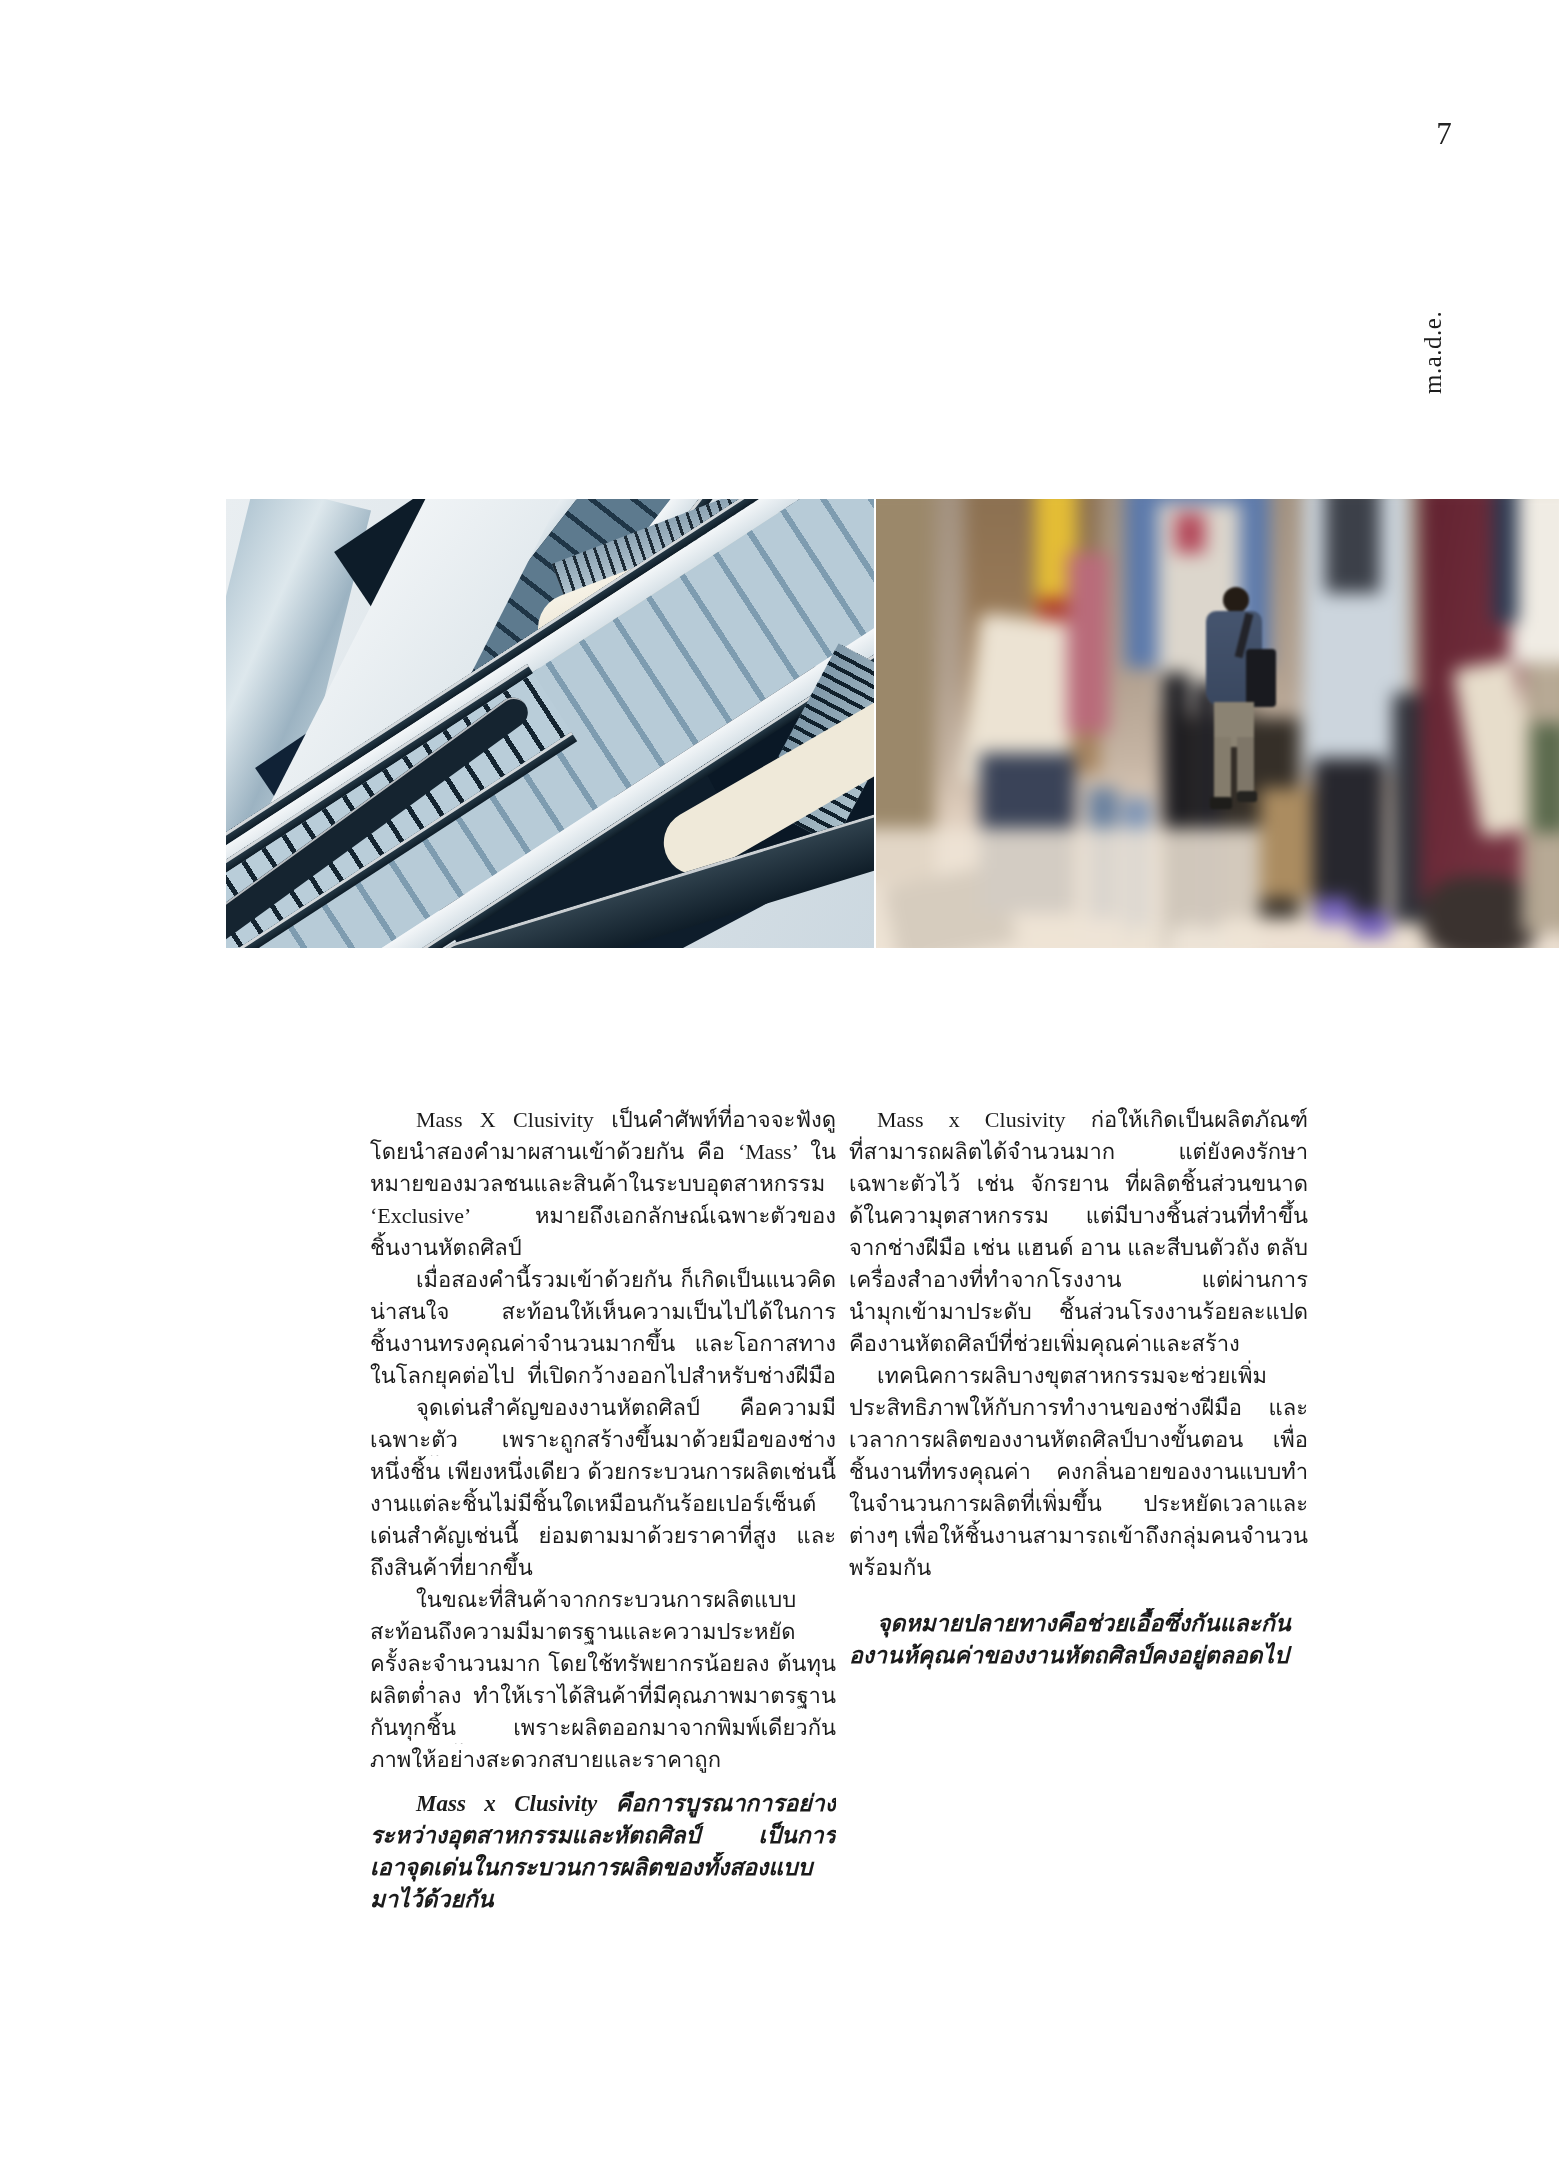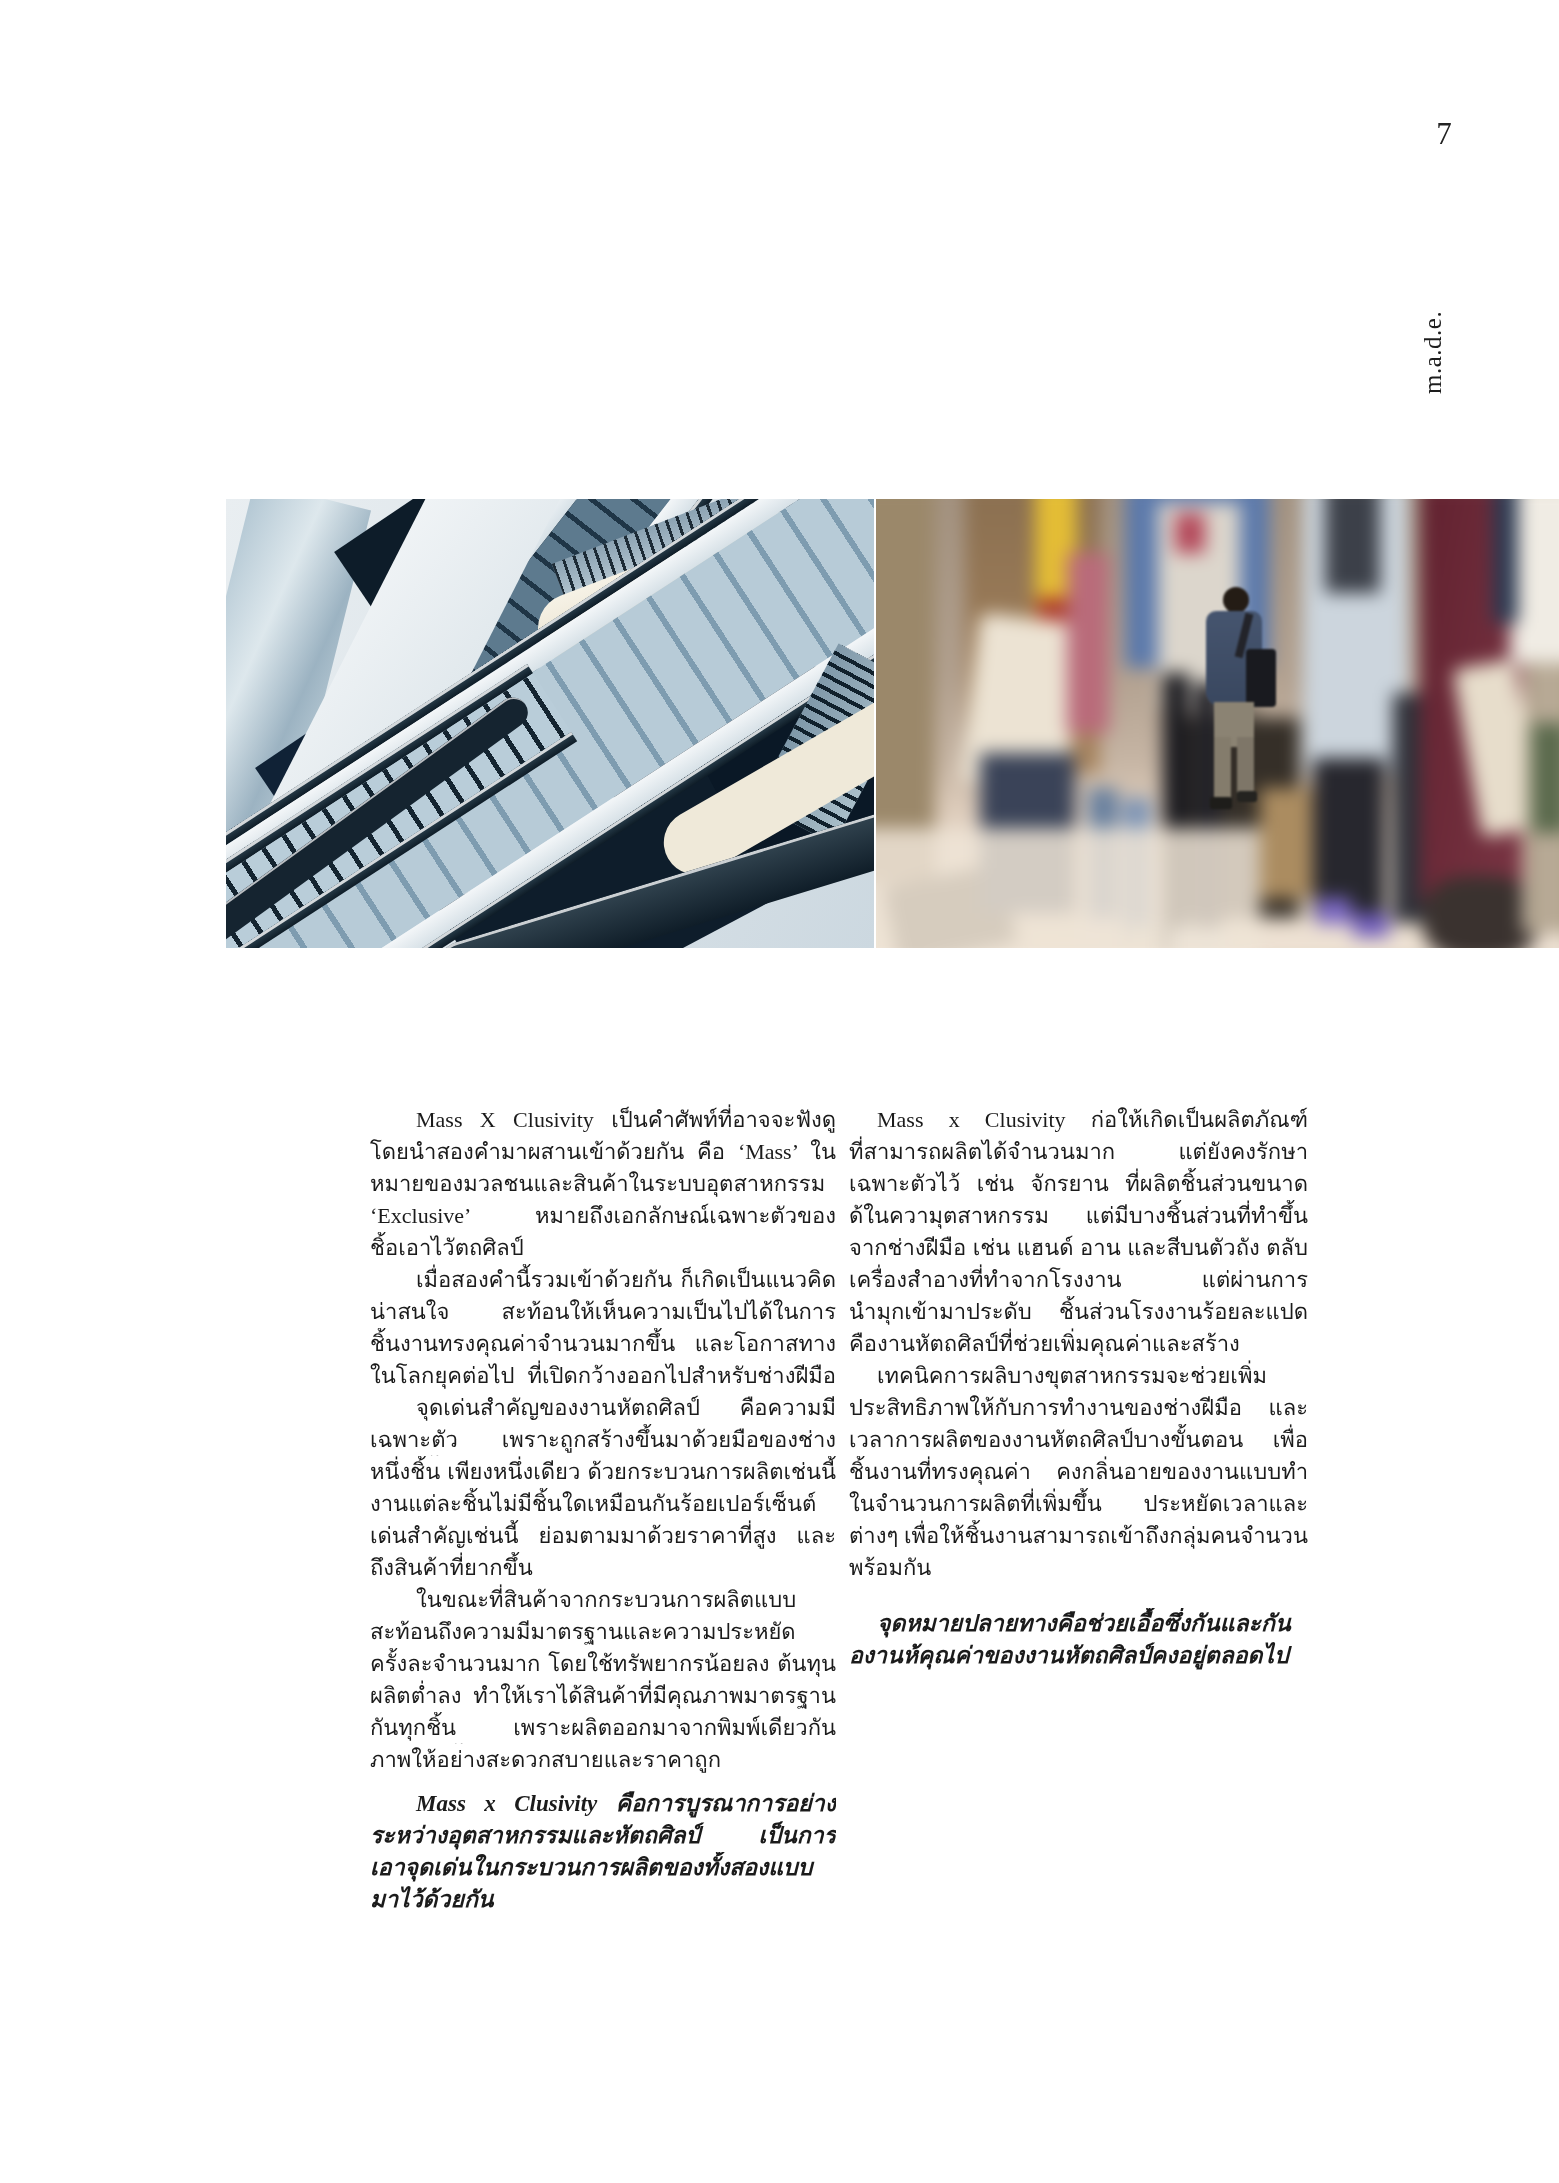--- a/index.html
+++ b/index.html
@@ -162,21 +162,21 @@
     </div>
   </div>
 
   <div class="article">
     <div class="col col0">
         <div class="para body">
           <div class="tline first">Mass X Clusivity เป็นคำศัพท์ที่อาจจะฟังดูย้อนแย้ง</div>
           <div class="tline">โดยนำสองคำมาผสานเข้าด้วยกัน คือ ‘Mass’ ในความ</div>
           <div class="tline">หมายของมวลชนและสินค้าในระบบอุตสาหกรรม กับ</div>
           <div class="tline">‘Exclusive’ หมายถึงเอกลักษณ์เฉพาะตัวของปัจเจก เช่น</div>
-          <div class="tline last">ชิ้อเอาไวัตถศิลป์</div>
+          <div class="tline last">ชิ้นงานหัตถศิลป์</div>
         </div>
         <div class="para body">
           <div class="tline first">เมื่อสองคำนี้รวมเข้าด้วยกัน ก็เกิดเป็นแนวคิดใหม่ที่</div>
           <div class="tline">น่าสนใจ สะท้อนให้เห็นความเป็นไปได้ในการสร้างสรรค์</div>
           <div class="tline">ชิ้นงานทรงคุณค่าจำนวนมากขึ้น และโอกาสทางธุรกิจ</div>
           <div class="tline">ในโลกยุคต่อไป ที่เปิดกว้างออกไปสำหรับช่างฝีมือและ</div>
         </div>
         <div class="para body">
           <div class="tline first">จุดเด่นสำคัญของงานหัตถศิลป์ คือความมีเอกลักษณ์</div>
           <div class="tline">เฉพาะตัว เพราะถูกสร้างขึ้นมาด้วยมือของช่างฝีมือครั้งละ</div>

